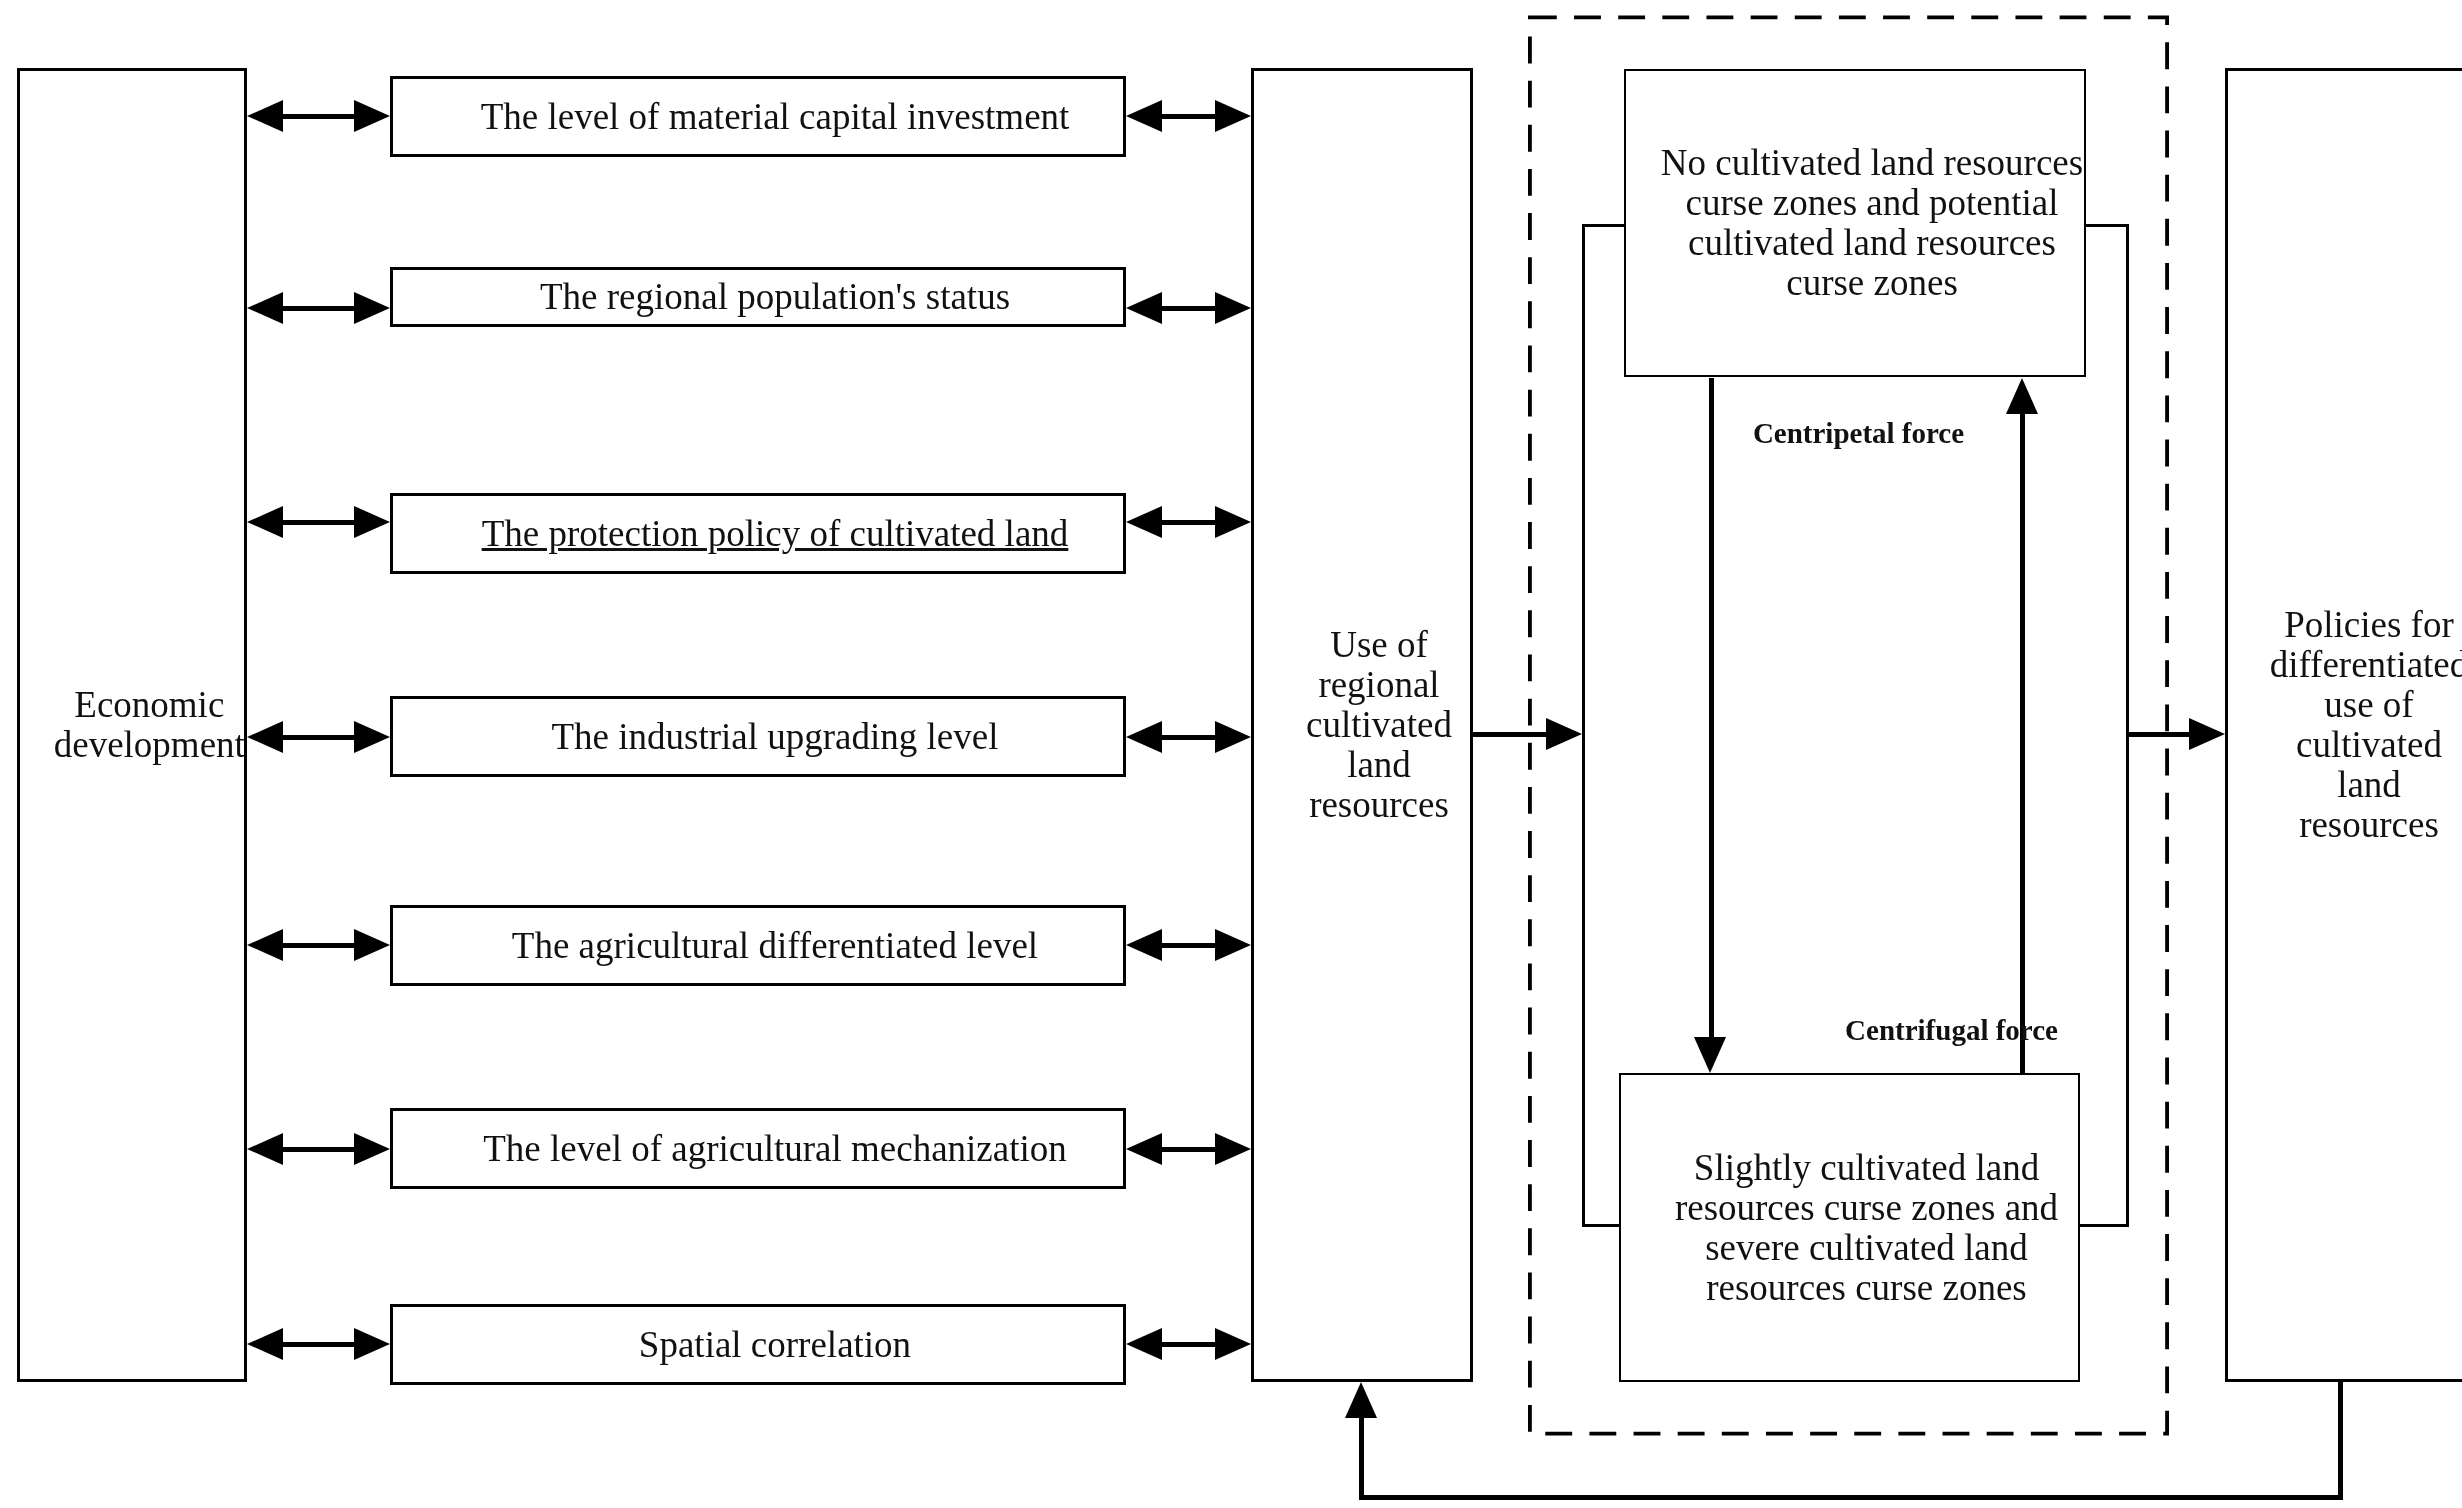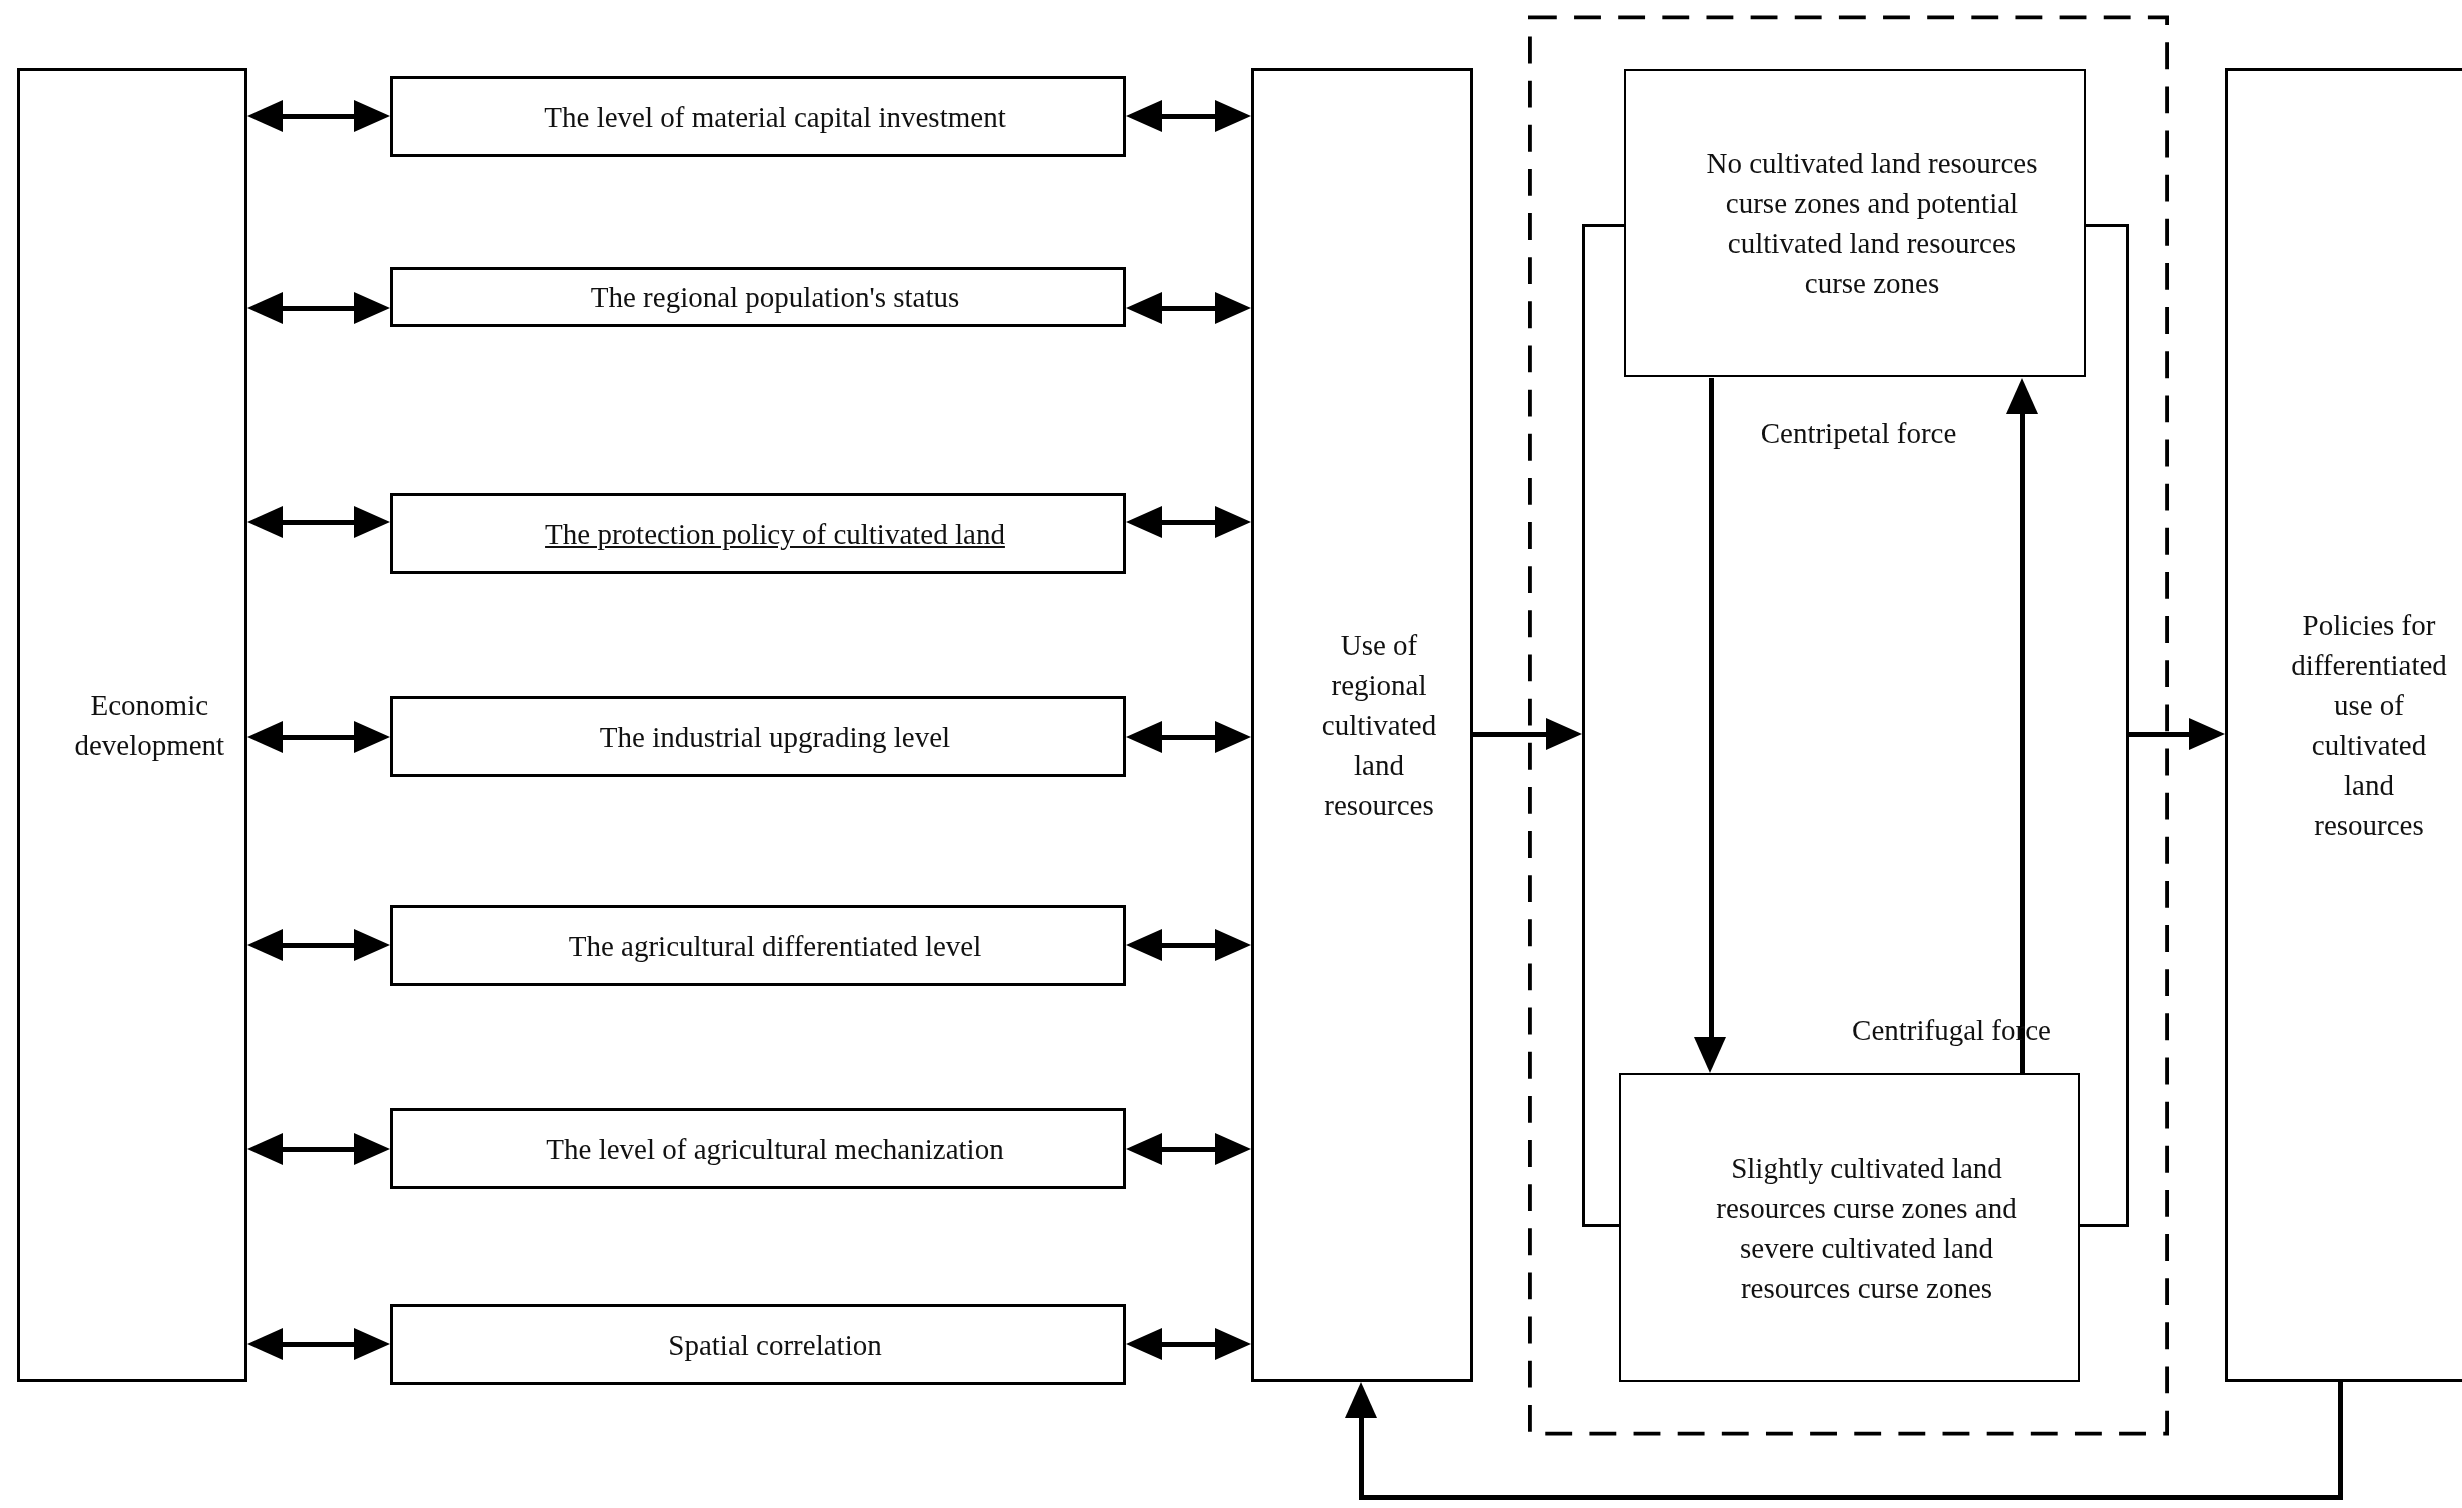--- a/index.html
+++ b/index.html
@@ -20,30 +20,31 @@
   }
   .box {
     position: absolute;
     background: #ffffff;
     border: 3.2px solid #000000;
     box-sizing: border-box;
     display: flex;
     align-items: center;
     justify-content: center;
     text-align: center;
-    font-size: 29px;
+    font-size: 37px;
     line-height: 40px;
     padding-left: 34px;
   }
   .multiline { white-space: pre-line; }
   .lbl {
     position: absolute;
     font-size: 29px;
     line-height: 40px;
     text-align: center;
+    font-weight: bold;
   }
   
   .h-arrow { position: absolute; height: 32px; }
   .h-arrow .shaft {
     position: absolute; top: 14px; height: 4.5px; background: #000;
     left: 31px; right: 31px;
   }
   .h-arrow.single .shaft { left: 0; }
   .ah { position: absolute; width: 0; height: 0; }
   .ah.left  { left: 0; top: 0;  border-top: 16px solid transparent; border-bottom: 16px solid transparent; border-right: 36px solid #000; }

